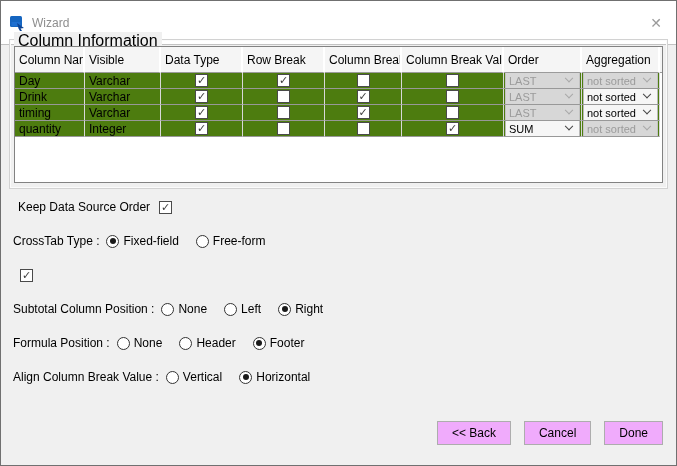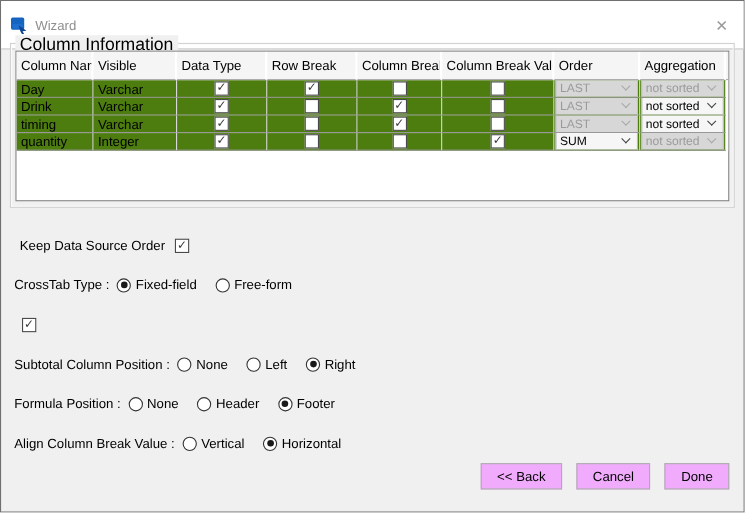--- a/index.html
+++ b/index.html
@@ -100,21 +100,21 @@
   .combo .ctext { flex: 1; white-space: nowrap; overflow: hidden; }
   .chev {
     width: 6px; height: 6px; flex: none;
     border-right: 1.6px solid #444; border-bottom: 1.6px solid #444;
     transform: rotate(45deg) translate(-2px,-2px);
     margin-right: 4px;
   }
   .combo.disabled .chev { border-color: #a9a9a9; }
   
   .options { position: absolute; left: 12px; top: 196px; right: 8px; }
-  .opt-row { height: 20px; margin-bottom: 14px; display: flex; align-items: center; margin-top: 16px; }
+  .opt-row { height: 20px; margin-bottom: 14px; display: flex; align-items: center; }
   .opt-row.indent { padding-left: 5px; }
   .opt-label { margin-right: 7px; white-space: nowrap; }
   .radio-group { display: flex; align-items: center; gap: 17px; }
   .radio-item { display: flex; align-items: center; gap: 4px; }
   .radio {
     width: 13px; height: 13px; flex: none;
     border: 1px solid #333;
     border-radius: 50%;
     background: #fff;
     position: relative;

